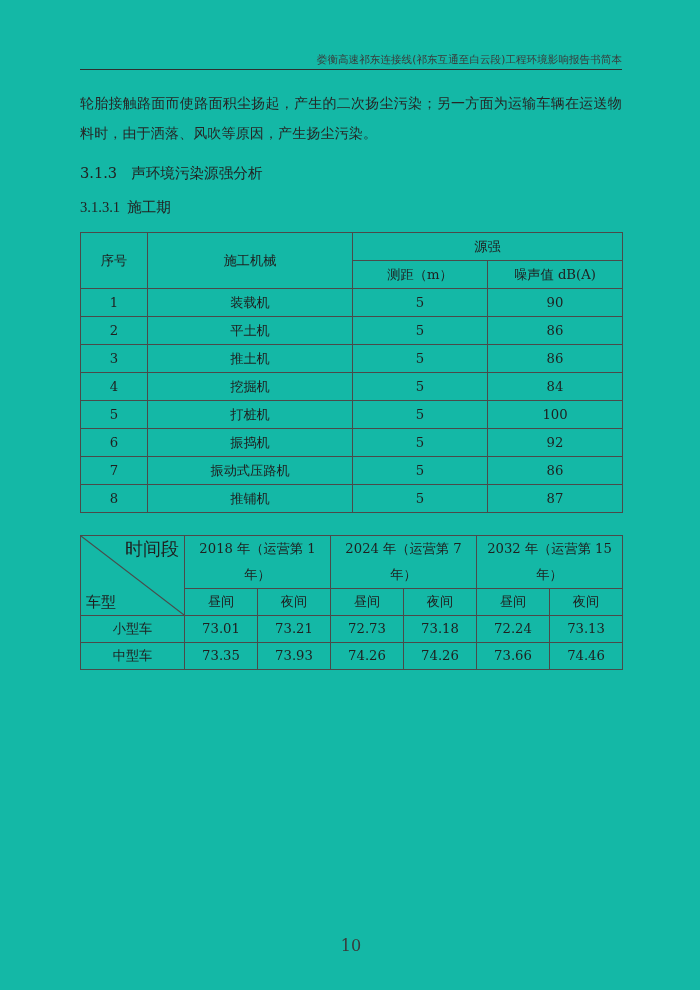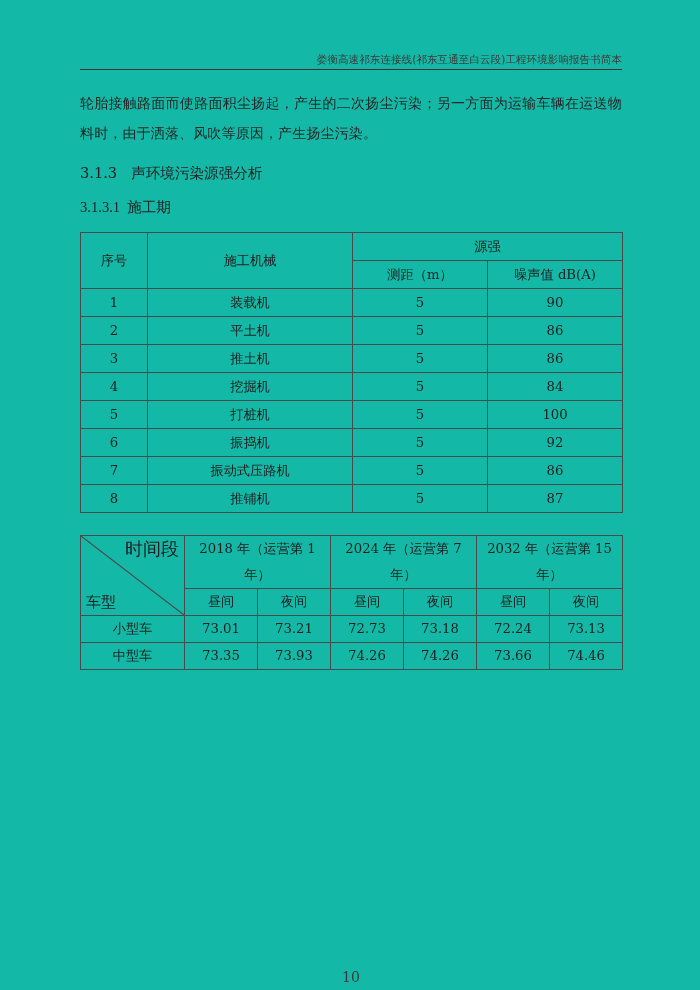--- a/index.html
+++ b/index.html
@@ -143,24 +143,24 @@
     left: 5px;
     bottom: 1px;
     font-size: 15px;
     line-height: 24px;
   }
 
   
   .footer-num {
     position: absolute;
     left: 0;
-    top: 969px;
+    top: 936px;
     width: 542px;
     text-align: center;
-    font-size: 14px;
+    font-size: 16px;
     color: #3a3a3a;
   }
 
   .spacer-sm { height: 8px; }
   .spacer-lg { height: 20px; }
 </style>
 </head>
 <body>
 
 <div class="page">

